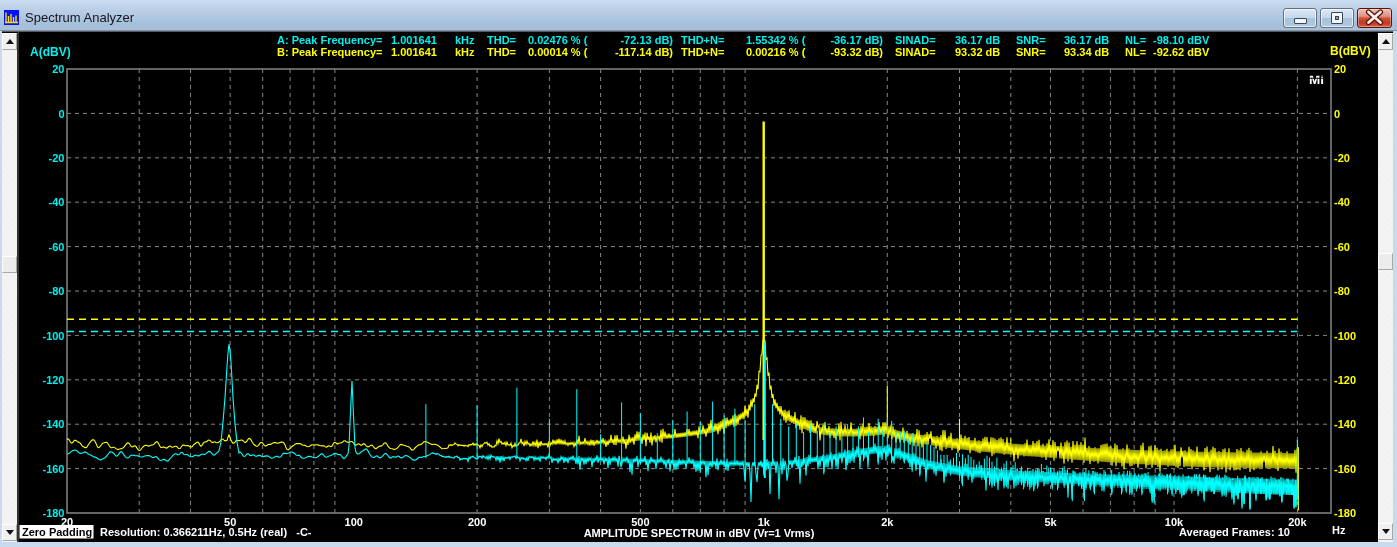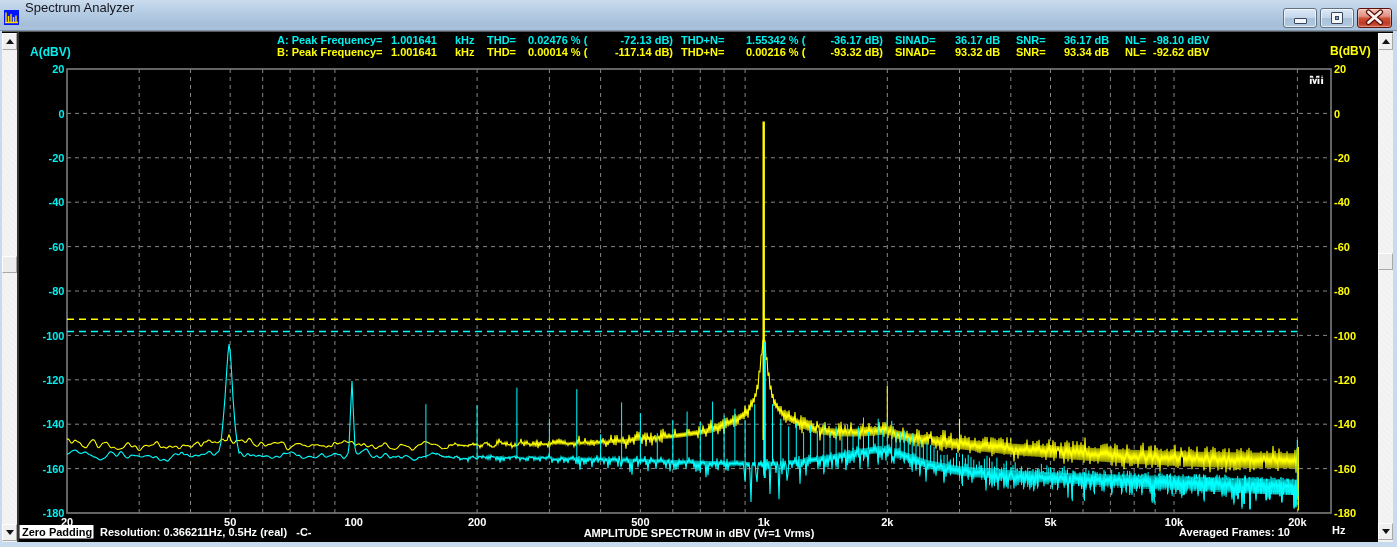--- a/index.html
+++ b/index.html
@@ -2,21 +2,21 @@
 <html><head><meta charset="utf-8">
 <style>
 *{margin:0;padding:0;box-sizing:border-box}
 html,body{width:1397px;height:547px;overflow:hidden;background:#000;font-family:"Liberation Sans",sans-serif}
 #wrap{position:relative;width:1397px;height:547px}
 #plot{position:absolute;left:0;top:0;z-index:1}
 #title{position:absolute;left:0;top:0;width:1397px;height:31px;z-index:10;
  background:linear-gradient(#cbdcee 0%,#bdd2e8 25%,#afc7e0 55%,#a6bfd9 80%,#a9c1da 94%,#9ab3ce 100%);}
 #title .tline{position:absolute;left:0;bottom:0;width:100%;height:1px;background:#7e95ad}
 #ticon{position:absolute;left:4px;top:10px}
-#ttext{position:absolute;left:25px;top:0;font-size:13px;color:#15151f}
+#ttext{position:absolute;left:25px;top:10px;font-size:13px;color:#15151f}
 .wbtn{position:absolute;top:8px;height:20px;border-radius:3px;border:1px solid #63707f}
 #bmin{left:1283px;width:34px;background:linear-gradient(#dce9f6 0%,#c4d7ea 48%,#a9c2da 52%,#b2c9de 100%);box-shadow:inset 0 0 0 1px rgba(255,255,255,.65)}
 #bmax{left:1320px;width:34px;background:linear-gradient(#dce9f6 0%,#c4d7ea 48%,#a9c2da 52%,#b2c9de 100%);box-shadow:inset 0 0 0 1px rgba(255,255,255,.65)}
 #bclose{left:1357px;width:35px;background:linear-gradient(#f0c0b6 0%,#e09184 40%,#cd4f36 52%,#bf3a23 78%,#cf5e45 100%);border-color:#611008;box-shadow:inset 0 0 0 1px rgba(255,255,255,.35)}
 #bmin .g{position:absolute;left:10px;top:9px;width:13px;height:6px;background:#f4f7fa;border:1px solid #38465a;border-radius:1px}
 #bmax .g{position:absolute;left:10px;top:3px;width:12px;height:12px;background:#f4f7fa;border:1px solid #38465a;border-radius:1px}
 #bmax .g2{position:absolute;left:3px;top:3px;width:4px;height:4px;background:#7c9cba;border:1px solid #38465a}
 .sb{position:absolute;width:15px;background:#f1f1f1;z-index:6;
  background-image:repeating-linear-gradient(45deg,#f4f4f4 0 2px,#f1f1f1 2px 4px)}
 .sbtn{position:absolute;left:0;width:15px;height:17px;background:#f0f0f0;border:1px solid #a8a8a8;border-top-color:#ffffff;border-left-color:#ffffff}

